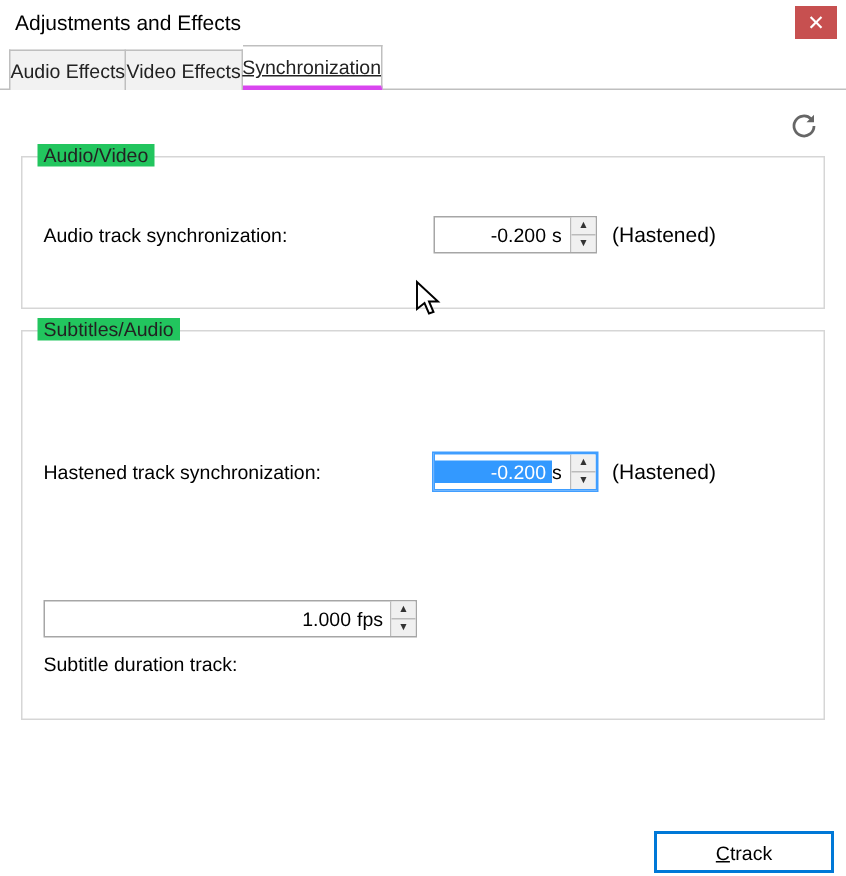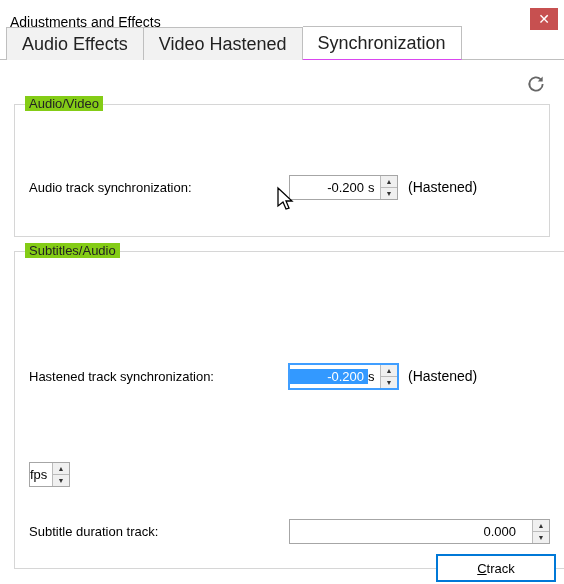--- a/index.html
+++ b/index.html
@@ -9,21 +9,21 @@
     font-size: 13px;
     color: #000;
     background: #fff;
     width: 564px;
     height: 584px;
     overflow: hidden;
     position: relative;
   }
   .titlebar {
     display: flex;
-    align-items: flex-end;
+    align-items: center;
     justify-content: space-between;
     height: 30px;
     padding-left: 10px;
     background: #fff;
   }
   .titlebar-title {
     font-size: 14px;
   }
   .close-btn {
     width: 28px;
@@ -40,36 +40,37 @@
   }
   .tabbar {
     display: flex;
     align-items: flex-end;
     height: 30px;
     padding-left: 6px;
     border-bottom: 1px solid #bfbfbf;
     background: #fff;
   }
   .tab {
-    padding: 6px 15px 5px;
+    padding: 6px 0 5px;
     border: 1px solid #bfbfbf;
     border-bottom: none;
     background: #f2f2f2;
     margin-right: 0;
     position: relative;
     top: 1px;
     cursor: pointer;
-    font-size: 18px;
+    font-size: 13px;
     color: #222;
   }
   .tab + .tab { border-left: none; }
   .tab.active {
     background: #fff;
-    border-bottom: 1px solid #d946ef;
+    border-bottom: 3px solid #d946ef;
     z-index: 2;
+    text-decoration: underline;
   }
   .tab-content {
     padding: 10px 12px 0 12px;
     position: relative;
   }
   .refresh-row {
     display: flex;
     justify-content: flex-end;
     padding-right: 6px;
     height: 28px;
@@ -88,31 +89,30 @@
     position: relative;
   }
   .groupbox.subtitles {
     padding-top: 80px;
     padding-bottom: 20px;
   }
   .group-title {
     position: absolute;
     top: -9px;
     left: 10px;
-    background: #84cc16;
+    background: #22c55e;
     padding: 0 4px;
     font-size: 13px;
     color: #222;
   }
   .row {
     display: flex;
     align-items: center;
     height: 26px;
     margin-bottom: 8px;
-    margin-top: 31px;
   }
   .row.wide-gap { margin-bottom: 72px; }
   .row.small-gap { margin-bottom: 4px; }
   .row-label {
     width: 260px;
     font-size: 13px;
     color: #000;
   }
   .spinner {
     display: inline-flex;
@@ -206,21 +206,21 @@
 
 <div class="titlebar">
   <div class="titlebar-title">Adjustments and Effects</div>
   <div class="close-btn">
     <span>✕</span>
   </div>
 </div>
 
 <div class="tabbar">
   <div class="tab">Audio Effects</div>
-  <div class="tab">Video Hastened</div>
+  <div class="tab">Video Effects</div>
   <div class="tab active">Synchronization</div>
 </div>
 
 <div class="tab-content">
   <div class="refresh-row">
     <svg class="refresh-icon" viewBox="0 0 24 24">
       <path fill="none" stroke="currentColor" stroke-width="2.2" d="M20 12a8 8 0 1 1-2.34-5.66"></path>
       <path fill="currentColor" d="M20 3v6h-6z"></path>
     </svg>
   </div>
@@ -257,41 +257,32 @@
           <div class="spinner-btn">▲</div>
           <div class="spinner-btn">▼</div>
         </div>
       </div>
       <div class="row-suffix">(Hastened)</div>
     </div>
 
     <div class="row small-gap">
       <div class="spinner wide">
         <span class="spinner-value-wrap">
+          <input class="spinner-value" value="1.000" style="">
           <span class="spinner-unit" style="width:22px">fps</span>
         </span>
         <div class="spinner-btns">
           <div class="spinner-btn">▲</div>
           <div class="spinner-btn">▼</div>
         </div>
       </div>
     </div>
 
     <div class="row small-gap">
       <div class="row-label">Subtitle duration track:</div>
-      <div class="spinner wide">
-        <span class="spinner-value-wrap">
-          <input class="spinner-value" style="width: 230px;" value="0.000">
-          <span class="spinner-unit" style="width:0"></span>
-        </span>
-        <div class="spinner-btns">
-          <div class="spinner-btn">▲</div>
-          <div class="spinner-btn">▼</div>
-        </div>
-      </div>
     </div>
   </fieldset>
 </div>
 
 <svg class="cursor-svg" viewBox="0 0 20 28">
   <path d="M2 2 L2 20 L7 16 L10 23 L13 22 L10 15 L16 15 Z" fill="#fff" stroke="#000" stroke-width="1.3"></path>
 </svg>
 
 <div class="bottom-bar">
   <div class="close-action">

